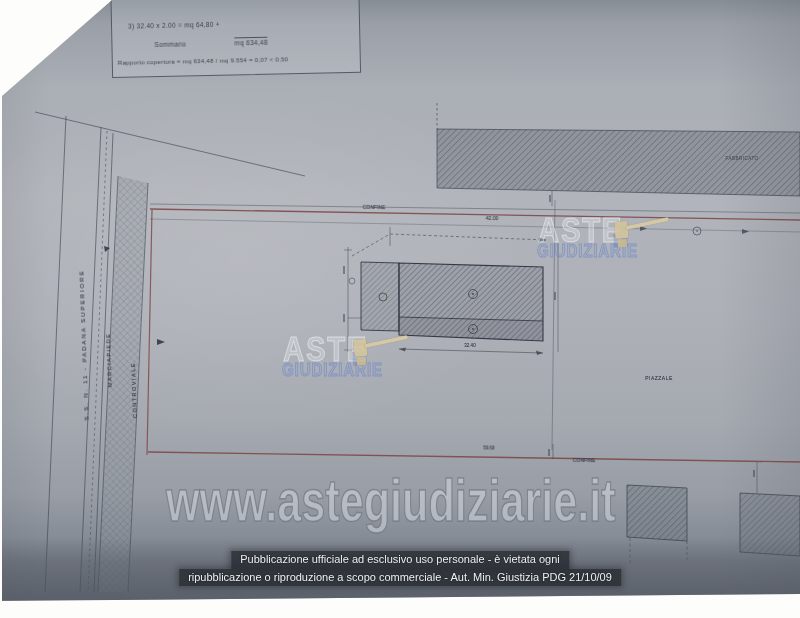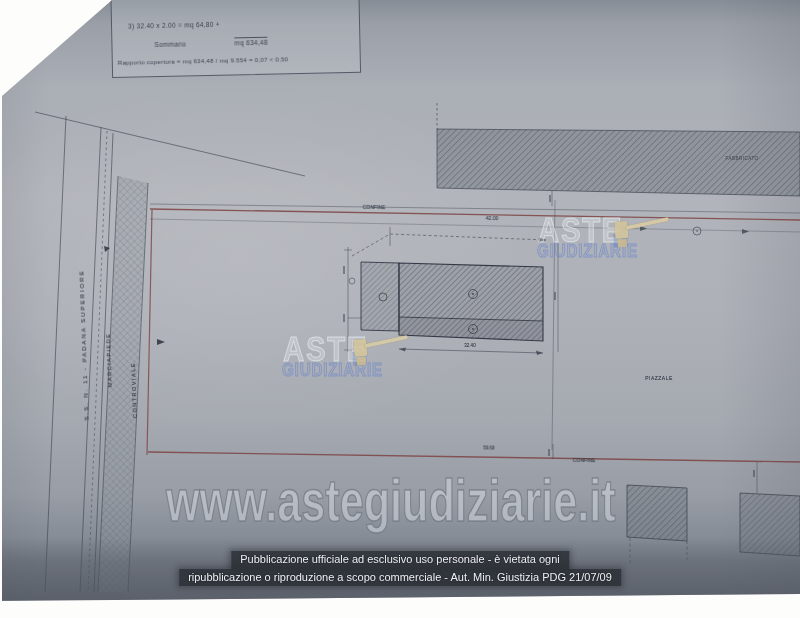--- a/index.html
+++ b/index.html
@@ -197,15 +197,15 @@
       <div class="head"></div>
       <div class="base"></div>
       <div class="handle"></div>
     </div>
 
     <div class="shade-bottom"></div>
 
     <div id="wm-url">www.astegiudiziarie.it</div>
 
     <div class="footer-bar" id="footer-line1">Pubblicazione ufficiale ad esclusivo uso personale - è vietata ogni</div>
-    <div class="footer-bar" id="footer-line2">ripubblicazione o riproduzione a scopo commerciale - Aut. Min. Giustizia PDG 21/07/09</div>
+    <div class="footer-bar" id="footer-line2">ripubblicazione o riproduzione a scopo commerciale - Aut. Min. Giustizia PDG 21/10/09</div>
   </div>
 </div>
 
 </body></html>

